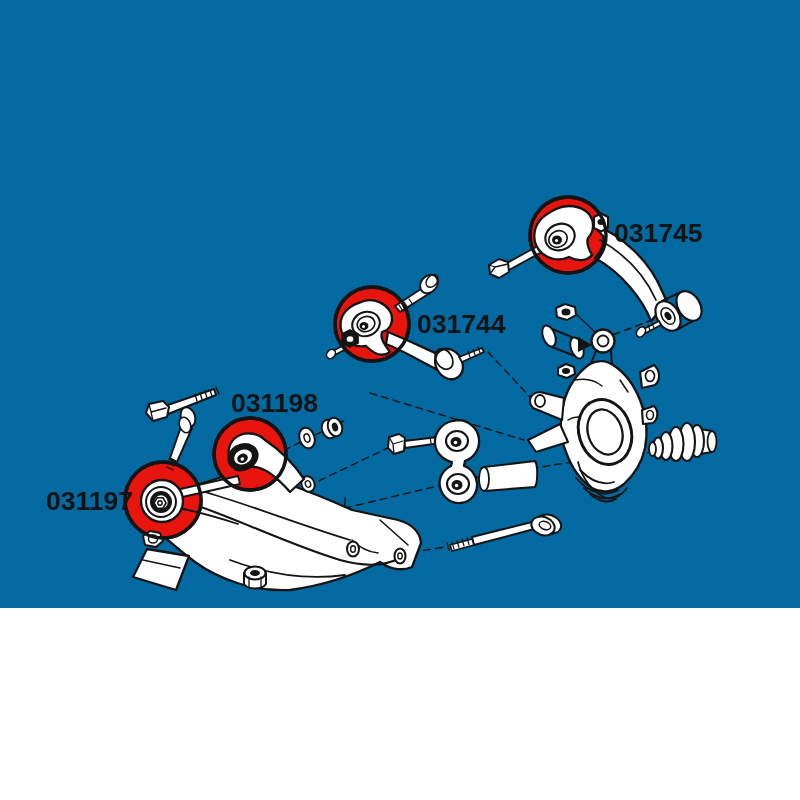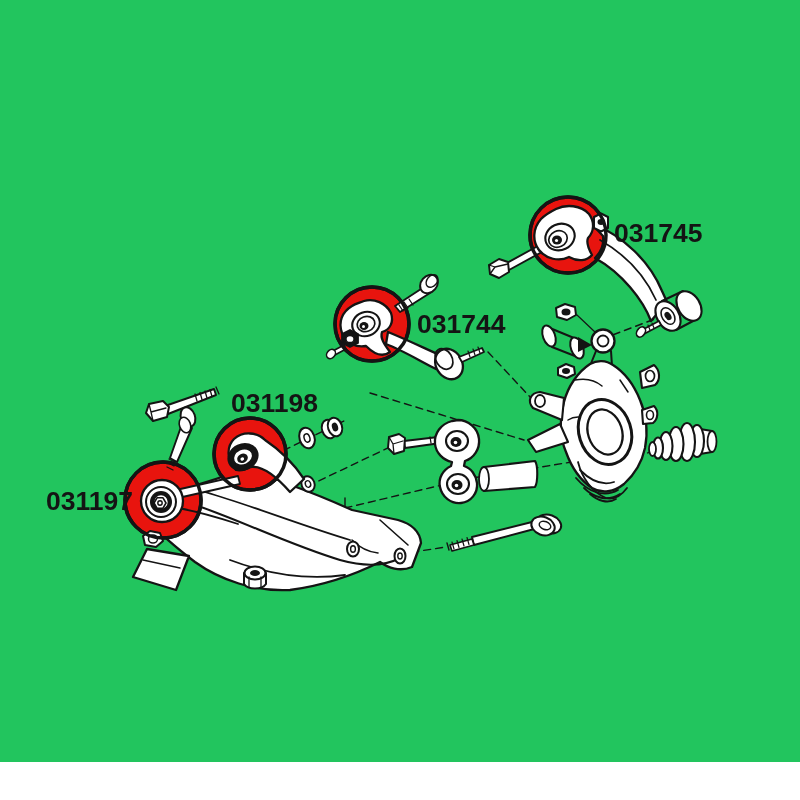--- a/index.html
+++ b/index.html
@@ -1,16 +1,16 @@
 <!DOCTYPE html>
 <html><head>
 <meta charset="utf-8">
 <style>
   html,body{margin:0;padding:0;background:#ffffff;}
-  .stage{position:relative;width:800px;height:762px;background:#22c55e;overflow:hidden;
+  .stage{position:relative;width:800px;height:608px;background:#0369a1;overflow:hidden;
          font-family:"Liberation Sans",sans-serif;}
   svg{display:block;}
   text.part-label{font-family:"Liberation Sans",sans-serif;font-weight:700;font-size:26.5px;fill:#141414;}
 </style>
 </head>
 <body>
 
 <div class="stage">
 <svg width="800" height="800" viewBox="0 0 800 800" stroke-linecap="round" stroke-linejoin="round">
 

